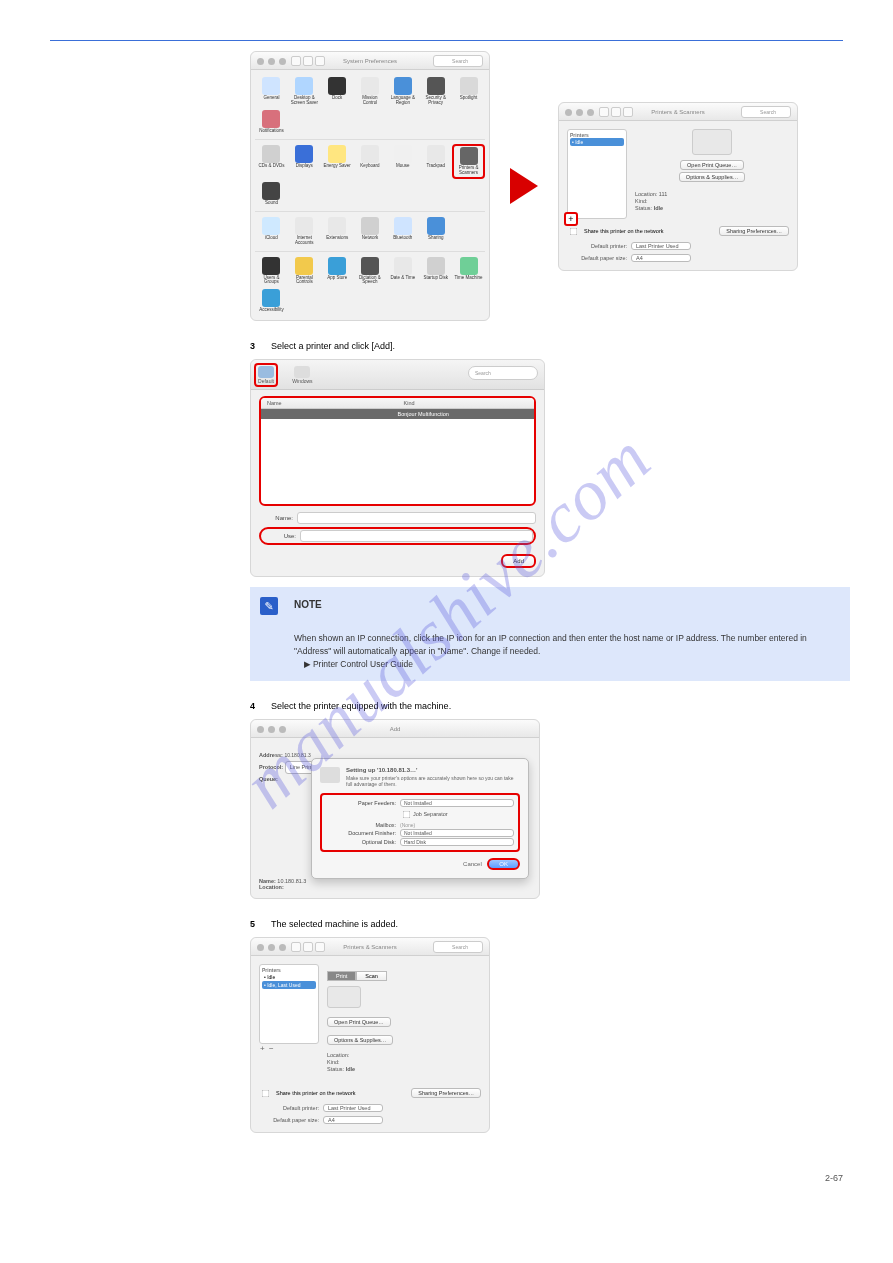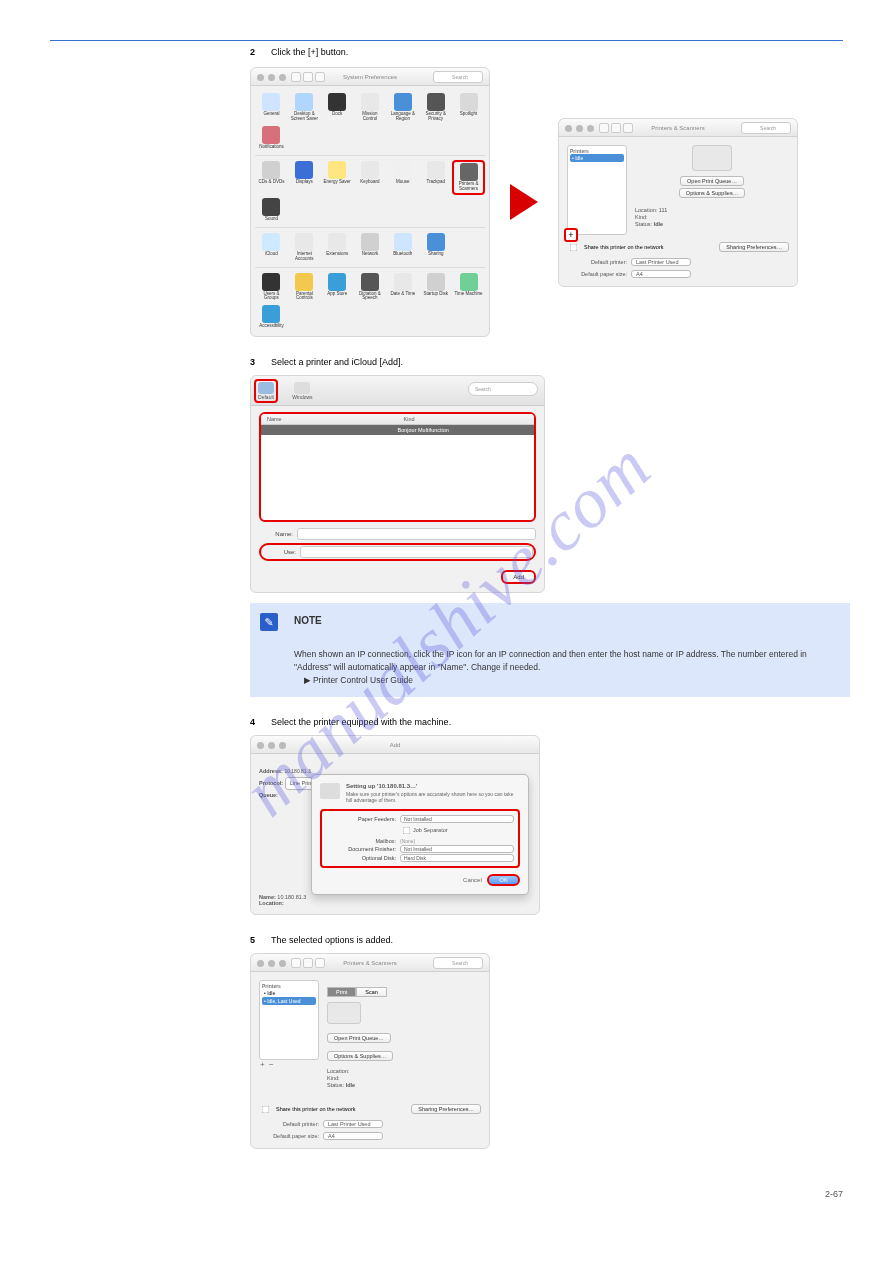--- a/index.html
+++ b/index.html
@@ -92,23 +92,20 @@
   .row-btm { display:flex; align-items:center; font-size:5.5px; color:#555; margin-top:4px;}
   .row-btm label{ width:60px; text-align:right; margin-right:4px;}
 </style>
 </head>
 <body>
 <div class="page">
   <div class="watermark">manualshive.com</div>
 
   <hr class="hr-top">
 
-  <div class="step">
-    <b class="section-num">2</b><span>Click the [+] button.</span>
-  </div>
 
   <div class="fig-row">
 
     <div class="mac-win sysprefs">
       <div class="titlebar">
         <div class="traffic">
             <span></span>
             <span></span>
             <span></span>
           </div>
@@ -291,21 +288,21 @@
           </div>
         <div class="row-btm">
             <label>Default paper size:</label>
             <span class="sel">A4</span>
           </div>
       </div>
     </div>
   </div>
 
   <div class="step">
-    <b class="section-num">3</b><span>Select a printer and iCloud [Add].</span>
+    <b class="section-num">3</b><span>Select a printer and click [Add].</span>
   </div>
 
   <div class="mac-win addprinter">
     <div class="toolbar">
       <span class="tbicon default">
           <span class="ic" style="background:#9abce0"></span>
           <span>Default</span>
         </span>
       <span class="tbicon">
           <span class="ic"></span>
@@ -393,21 +390,21 @@
         </div>
       </div>
       <div style="position:absolute;left:8px;bottom:8px;font-size:5.5px">
         <div><b>Name:</b> <span>10.180.81.3</span></div>
         <div><b>Location:</b></div>
       </div>
     </div>
   </div>
 
   <div class="step">
-    <b class="section-num">5</b><span>The selected options is added.</span>
+    <b class="section-num">5</b><span>The selected machine is added.</span>
   </div>
 
   <div class="mac-win final-win">
     <div class="titlebar">
       <div class="traffic">
           <span></span>
           <span></span>
           <span></span>
         </div>
       <div class="nav-pills">

